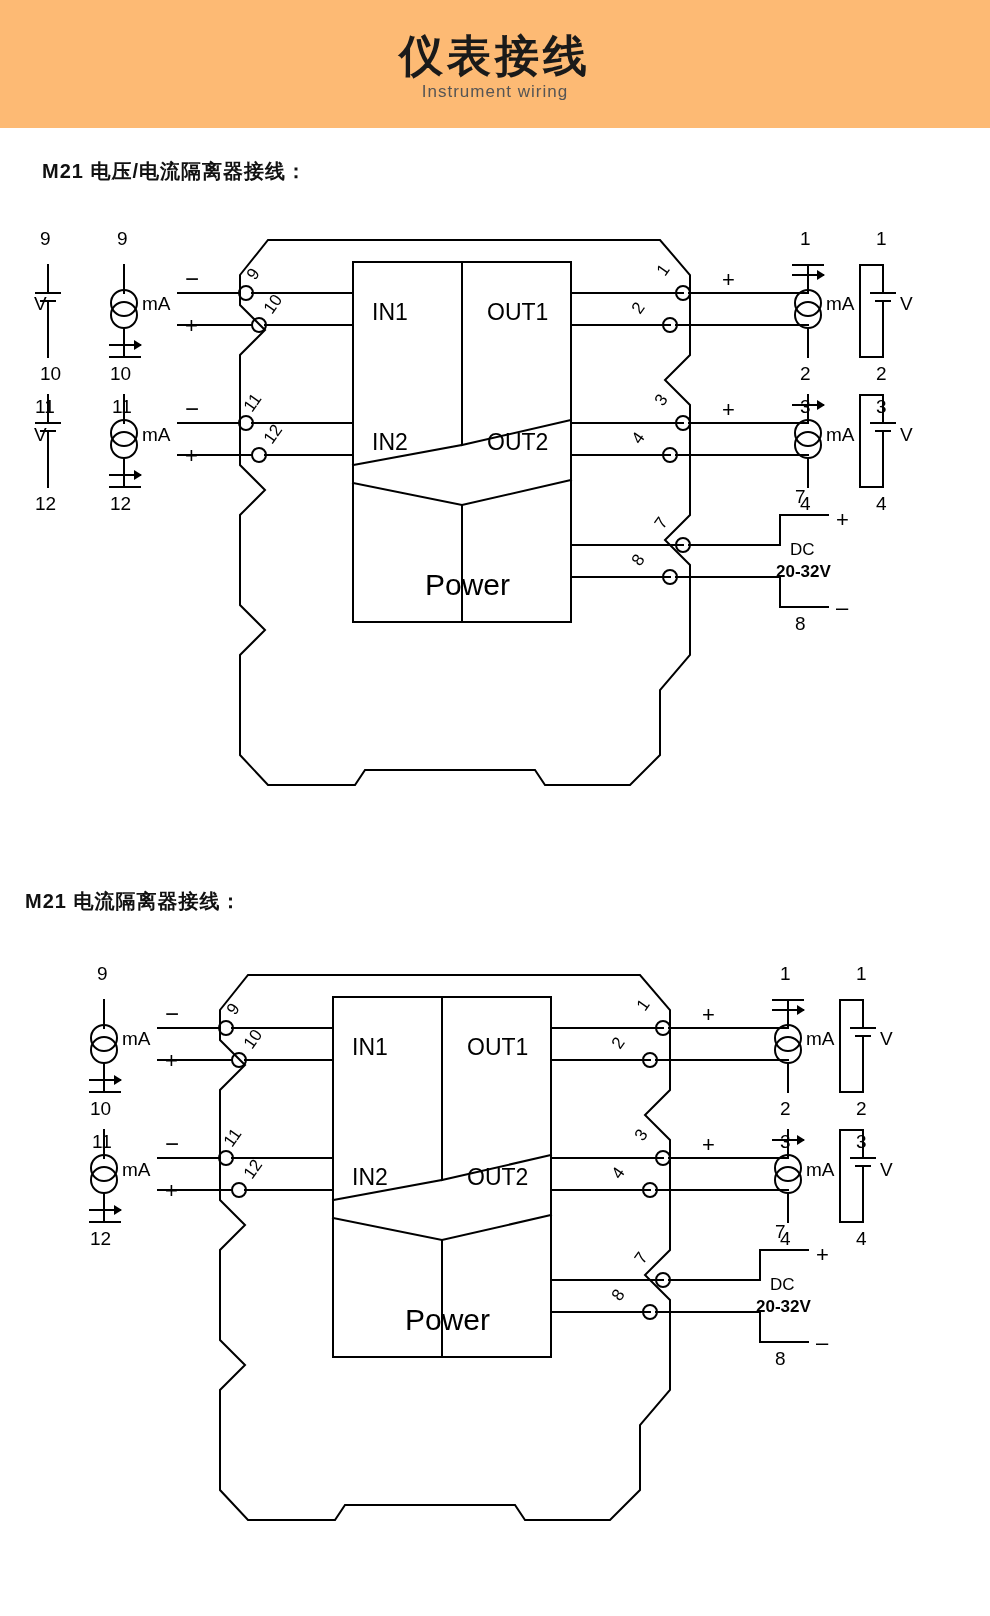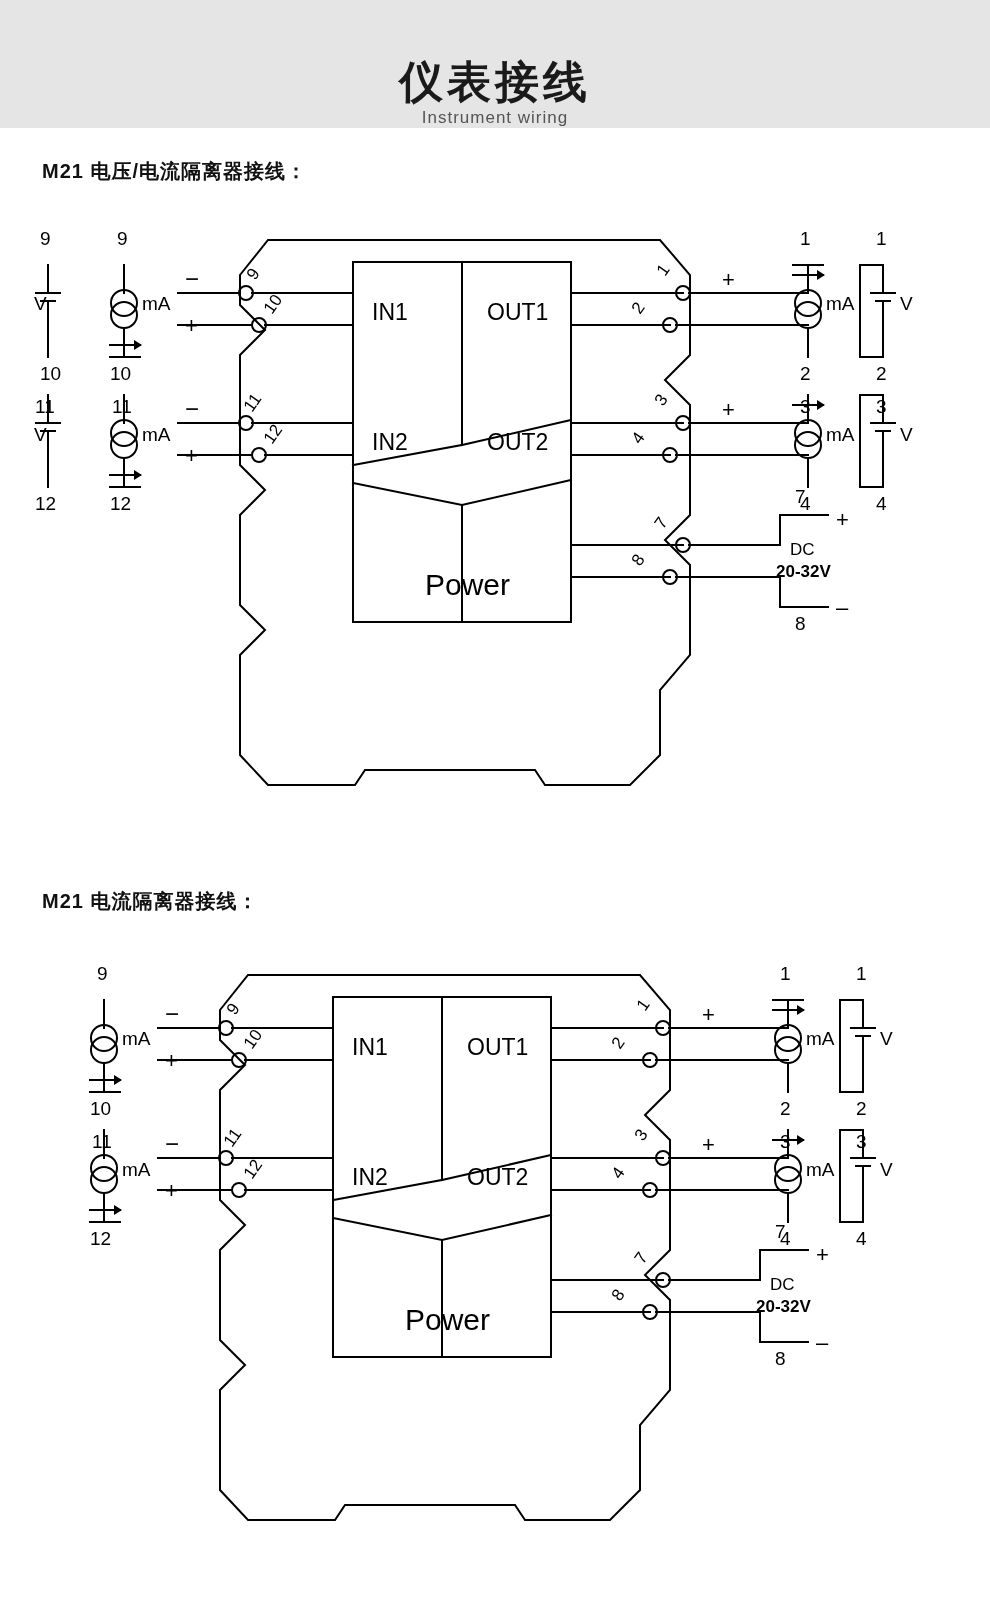--- a/index.html
+++ b/index.html
@@ -11,25 +11,25 @@
     width: 990px;
     height: 1616px;
     font-family: "Liberation Sans", sans-serif;
     color: #1a1a1a;
     position: relative;
     overflow: hidden;
   }
   .header-band {
     width: 990px;
     height: 128px;
-    background: #e5e5e5;
+    background: #fdba74;
     display: flex;
     flex-direction: column;
     align-items: center;
-    justify-content: flex-end;
+    justify-content: center;
     box-sizing: border-box;
   }
   .header-title {
     font-size: 44px;
     font-weight: bold;
     letter-spacing: 4px;
     color: #1a1a1a;
     line-height: 1.1;
     margin-top: 6px;
   }
@@ -39,21 +39,21 @@
     letter-spacing: 1px;
     margin-top: 2px;
   }
   .section-title {
     font-size: 20px;
     font-weight: bold;
     color: #111111;
     letter-spacing: 1px;
   }
   #sec1-title { position: absolute; left: 42px; top: 158px; }
-  #sec2-title { position: absolute; left: 42px; top: 888px; }
+  #sec2-title { position: absolute; left: 25px; top: 888px; }
 
   .diagram {
     position: absolute;
     left: 0;
   }
   #diagram-1 { top: 215px; }
   #diagram-2 { top: 950px; }
 
   svg text {
     font-family: "Liberation Sans", sans-serif;

